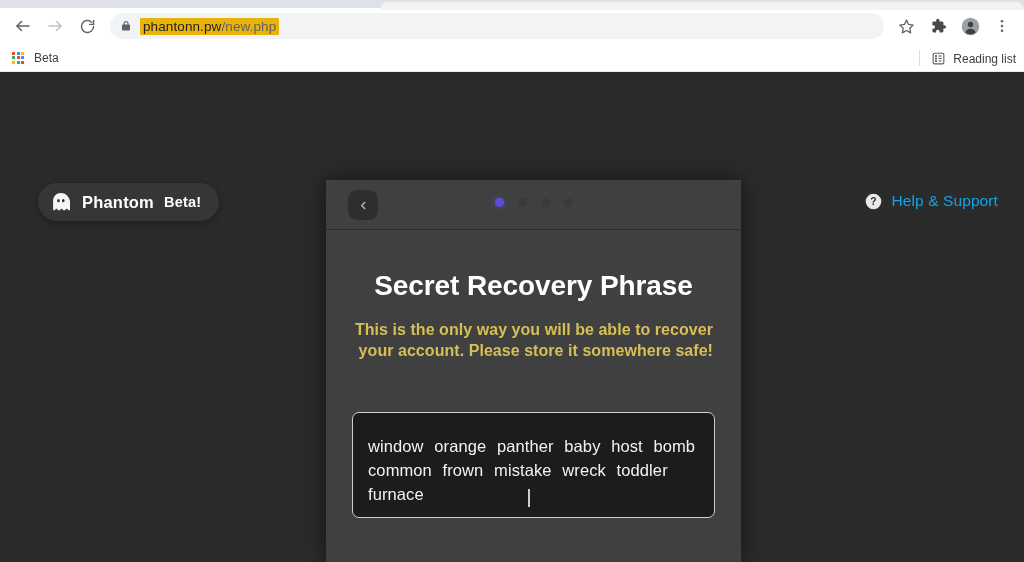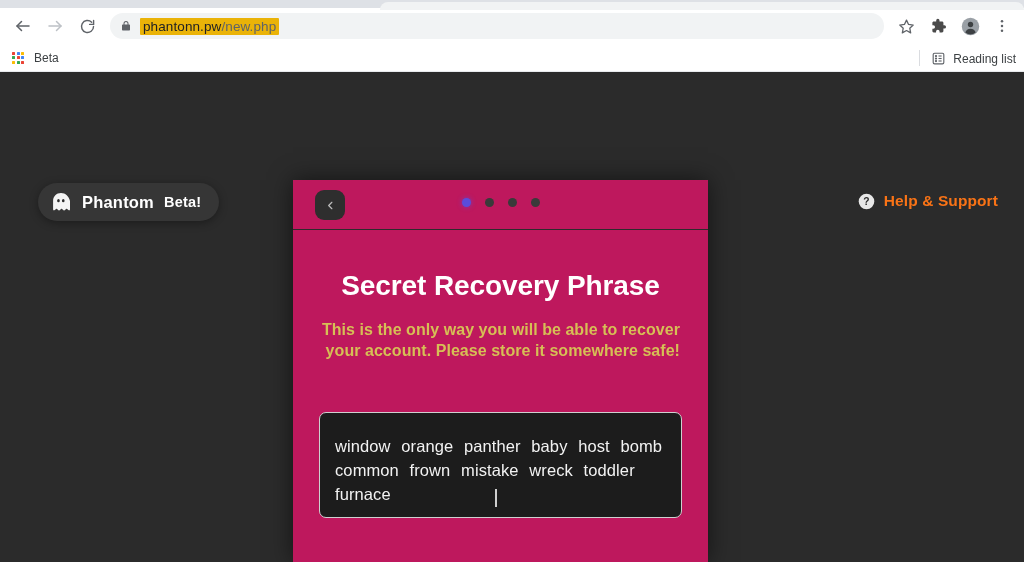--- a/index.html
+++ b/index.html
@@ -72,26 +72,26 @@
   .ghost {
     width:22px; height:22px; flex:0 0 auto;
   }
   .ph-name { font-size:16.5px; font-weight:bold; color:#ffffff; letter-spacing:0.2px; }
   .ph-beta { font-size:14.5px; font-weight:bold; color:#ffffff; letter-spacing:0.2px; }
 
   .help {
     position:absolute; right:26px; top:120px;
     display:flex; align-items:center; gap:9px;
   }
-  .help-label { font-size:15.5px; color:#f97316; font-weight:bold; letter-spacing:0.1px; }
+  .help-label { font-size:15.5px; color:#0ea5e9; font-weight:normal; letter-spacing:0.1px; }
 
   
   .modal {
-    position:absolute; left:293px; top:108px; width:415px; height:382px;
-    background:#be185d;
+    position:absolute; left:326px; top:108px; width:415px; height:382px;
+    background:#404040;
     box-shadow:0 0 22px rgba(0,0,0,0.55);
   }
   .modal-header {
     height:50px; display:flex; align-items:center; position:relative;
     border-bottom:1px solid #2c2c2c;
   }
   .back-btn {
     position:absolute; left:22px; top:10px;
     width:30px; height:30px; border-radius:9px; background:#2e2e2e;
     display:flex; align-items:center; justify-content:center;

